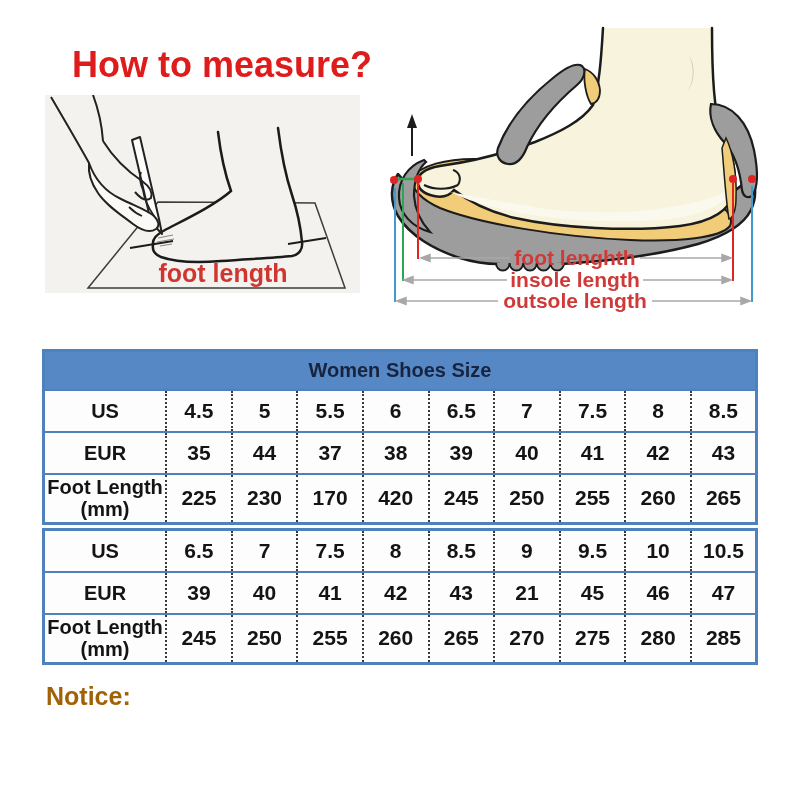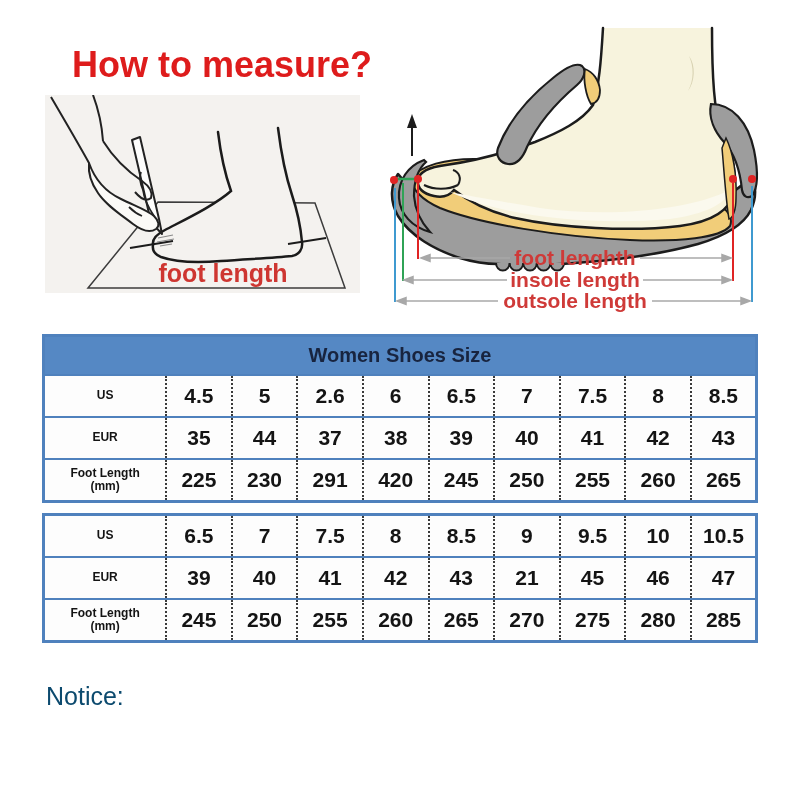--- a/index.html
+++ b/index.html
@@ -4,31 +4,31 @@
 <style>
   html,body{margin:0;padding:0;background:#ffffff;}
   .canvas{position:relative;width:800px;height:746px;background:#ffffff;overflow:hidden;
           font-family:"Liberation Sans",sans-serif;}
   .page-title{position:absolute;left:72px;top:44px;font-size:36px;font-weight:bold;
               color:#de1c1c;letter-spacing:0px;}
   .illu-left{position:absolute;left:45px;top:95px;width:315px;height:198px;}
   .illu-right{position:absolute;left:390px;top:20px;width:405px;height:300px;}
 
   table.size-table{position:absolute;left:42px;width:716px;border-collapse:collapse;
-       table-layout:fixed;border:3px solid #4f81bd;background:#fdfdfd;}
+       table-layout:fixed;border:3px solid #4f81bd;background:#fdfdfd;margin-top:15px;}
   table.size-table th{background:#5588c4;color:#18243f;font-size:20px;font-weight:bold;
        height:35px;border-bottom:2px solid #4f81bd;text-align:center;}
   table.size-table td{border-bottom:2px solid #4f81bd;border-left:2px dotted #3a3a3a;
        text-align:center;vertical-align:middle;font-size:21px;font-weight:bold;color:#141414;height:38px;}
   table.size-table tr:last-child td{border-bottom:none;}
-  table.size-table td.rowlabel{border-left:none;font-size:12px;line-height:1.12;white-space:pre-line;}
+  table.size-table td.rowlabel{border-left:none;font-size:20px;line-height:1.12;white-space:pre-line;}
   #women-table{top:334px;}
   #men-table{top:513px;}
 
-  .notice-title{position:absolute;left:46px;top:682px;font-size:25px;font-weight:normal;color:#0c4a6e;}
+  .notice-title{position:absolute;left:46px;top:682px;font-size:25px;font-weight:bold;color:#a16207;}
   .notice-list{position:absolute;left:67px;top:714px;font-size:18.5px;color:#2d2d2d;
        letter-spacing:-0.2px;}
   .notice-list .nitem{line-height:25.5px;}
 </style>
 </head>
 <body>
 
 <div class="canvas">
 
   <div class="page-title">How to measure?</div>
@@ -137,21 +137,21 @@
         <col>
     </colgroup>
     <tbody>
         <tr>
           <th colspan="10">Women Shoes Size</th>
         </tr>
         <tr>
           <td class="rowlabel">US</td>
           <td>4.5</td>
           <td>5</td>
-          <td>2.6</td>
+          <td>5.5</td>
           <td>6</td>
           <td>6.5</td>
           <td>7</td>
           <td>7.5</td>
           <td>8</td>
           <td>8.5</td>
         </tr>
         <tr>
           <td class="rowlabel">EUR</td>
           <td>35</td>
@@ -162,21 +162,21 @@
           <td>40</td>
           <td>41</td>
           <td>42</td>
           <td>43</td>
         </tr>
         <tr>
           <td class="rowlabel">Foot Length
 (mm)</td>
           <td>225</td>
           <td>230</td>
-          <td>291</td>
+          <td>170</td>
           <td>420</td>
           <td>245</td>
           <td>250</td>
           <td>255</td>
           <td>260</td>
           <td>265</td>
         </tr>
       </tbody>
   </table>
 

